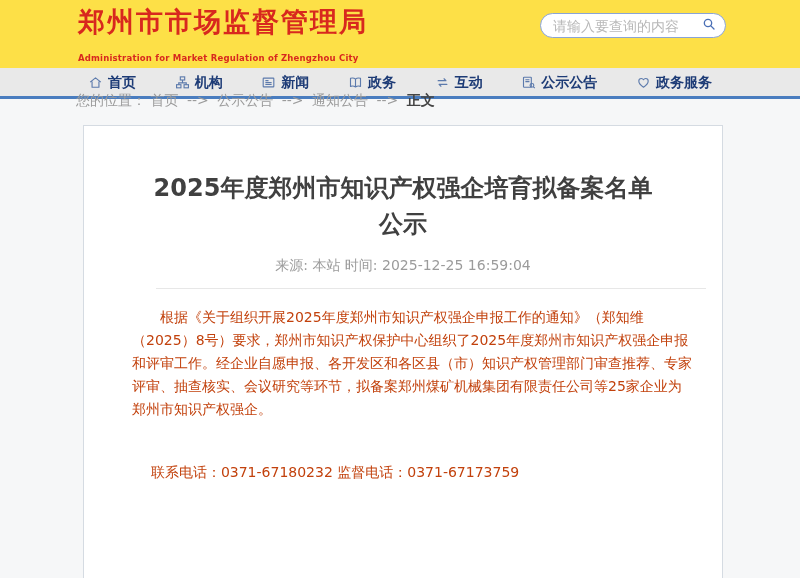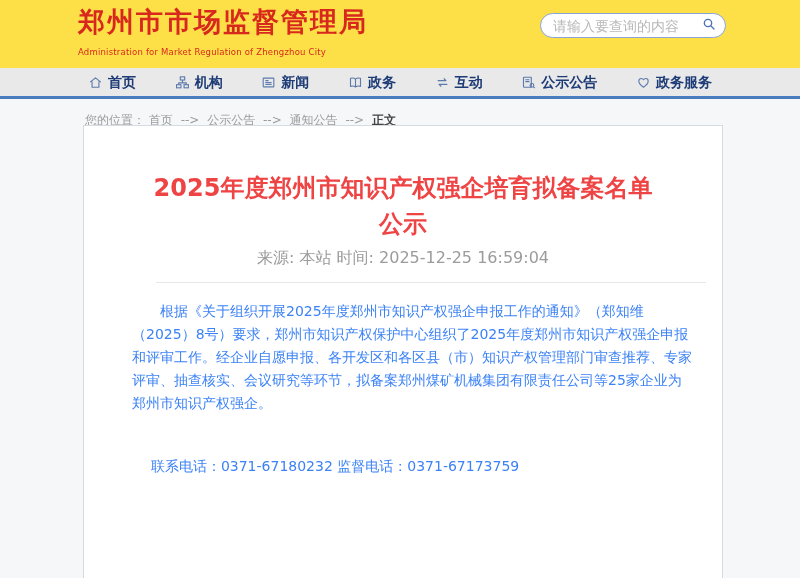--- a/index.html
+++ b/index.html
@@ -8,21 +8,21 @@
     position:relative;
     font-family:"DejaVu Sans","Liberation Sans",sans-serif;
     background:#f6f7f8;
     overflow:hidden;
     color:#333;
   }
   
   .header { position:absolute; top:0; left:0; width:800px; height:68px; background:#fde047; }
   .logo { position:absolute; left:78px; top:7px; }
   .logo-title { color:#d8281e; font-size:27px; font-weight:bold; letter-spacing:2px; line-height:30px; }
-  .logo-sub { color:#d8281e; font-size:8.5px; font-weight:normal; letter-spacing:.2px; margin-top:10px; }
+  .logo-sub { color:#d8281e; font-size:8.5px; font-weight:bold; letter-spacing:.2px; margin-top:16px; }
   .search-box {
     position:absolute; left:540px; top:13px; width:186px; height:25px;
     border:1px solid #8aa4d6; border-radius:13px; background:#fff;
     display:flex; align-items:center; padding:0 8px 0 12px;
   }
   .search-box input {
     border:none; outline:none; flex:1; font-size:14px; color:#555; background:transparent;
     font-family:"DejaVu Sans","Liberation Sans",sans-serif; min-width:0;
   }
   .search-box input::placeholder { color:#b8b8b8; }
@@ -31,36 +31,36 @@
   .nav {
     position:absolute; top:68px; left:0; width:800px; height:31px;
     background:#e9e9e9; border-bottom:3px solid #4a7dbf;
     display:flex; align-items:center; justify-content:space-between;
     padding:0 88px;
   }
   .nav-item { display:flex; align-items:center; gap:5px; cursor:pointer; }
   .nav-item svg { display:block; }
   .nav-label { color:#1d3b76; font-size:14px; font-weight:bold; line-height:1; }
   
-  .breadcrumb { position:absolute; top:112px; left:76px; font-size:12px; color:#9b9b9b;margin-left:9px; }
+  .breadcrumb { position:absolute; top:92px; left:76px; font-size:14px; color:#9b9b9b; }
   .breadcrumb a { color:#9b9b9b; text-decoration:none; cursor:pointer; }
   .breadcrumb .sep { margin:0 4px; color:#9b9b9b; }
   .breadcrumb .current { color:#444; font-weight:bold; }
   
   .content-box {
     position:absolute; left:83px; top:125px; width:640px; height:480px;
     background:#ffffff; border:1px solid #d5dbe2;
   }
   .article-title {
     margin:44px auto 0; max-width:500px; text-align:center;
-    font-size:24px; line-height:36px; color:#ef4444; font-weight:600;
+    font-size:24px; line-height:36px; color:#404040; font-weight:600;
   }
-  .article-meta { text-align:center; font-size:16px; color:#9b9b9b; margin-top:6px; }
+  .article-meta { text-align:center; font-size:14px; color:#9b9b9b; margin-top:15px; }
   .divider { height:1px; background:#e7e7e7; margin:13px 16px 0 72px; }
-  .article-body { padding:17px 30px 0 48px; font-size:14px; color:#3b82f6; }
+  .article-body { padding:17px 30px 0 48px; font-size:14px; color:#c2410c; }
   .article-body p { line-height:23px; margin-bottom:9px; }
   .para { text-indent:2em; }
   .info-line { padding-left:1.35em;margin-top:40px; }
 </style>
 </head>
 <body>
 
 <div class="header">
   <div class="logo">
     <div class="logo-title">郑州市市场监督管理局</div>

